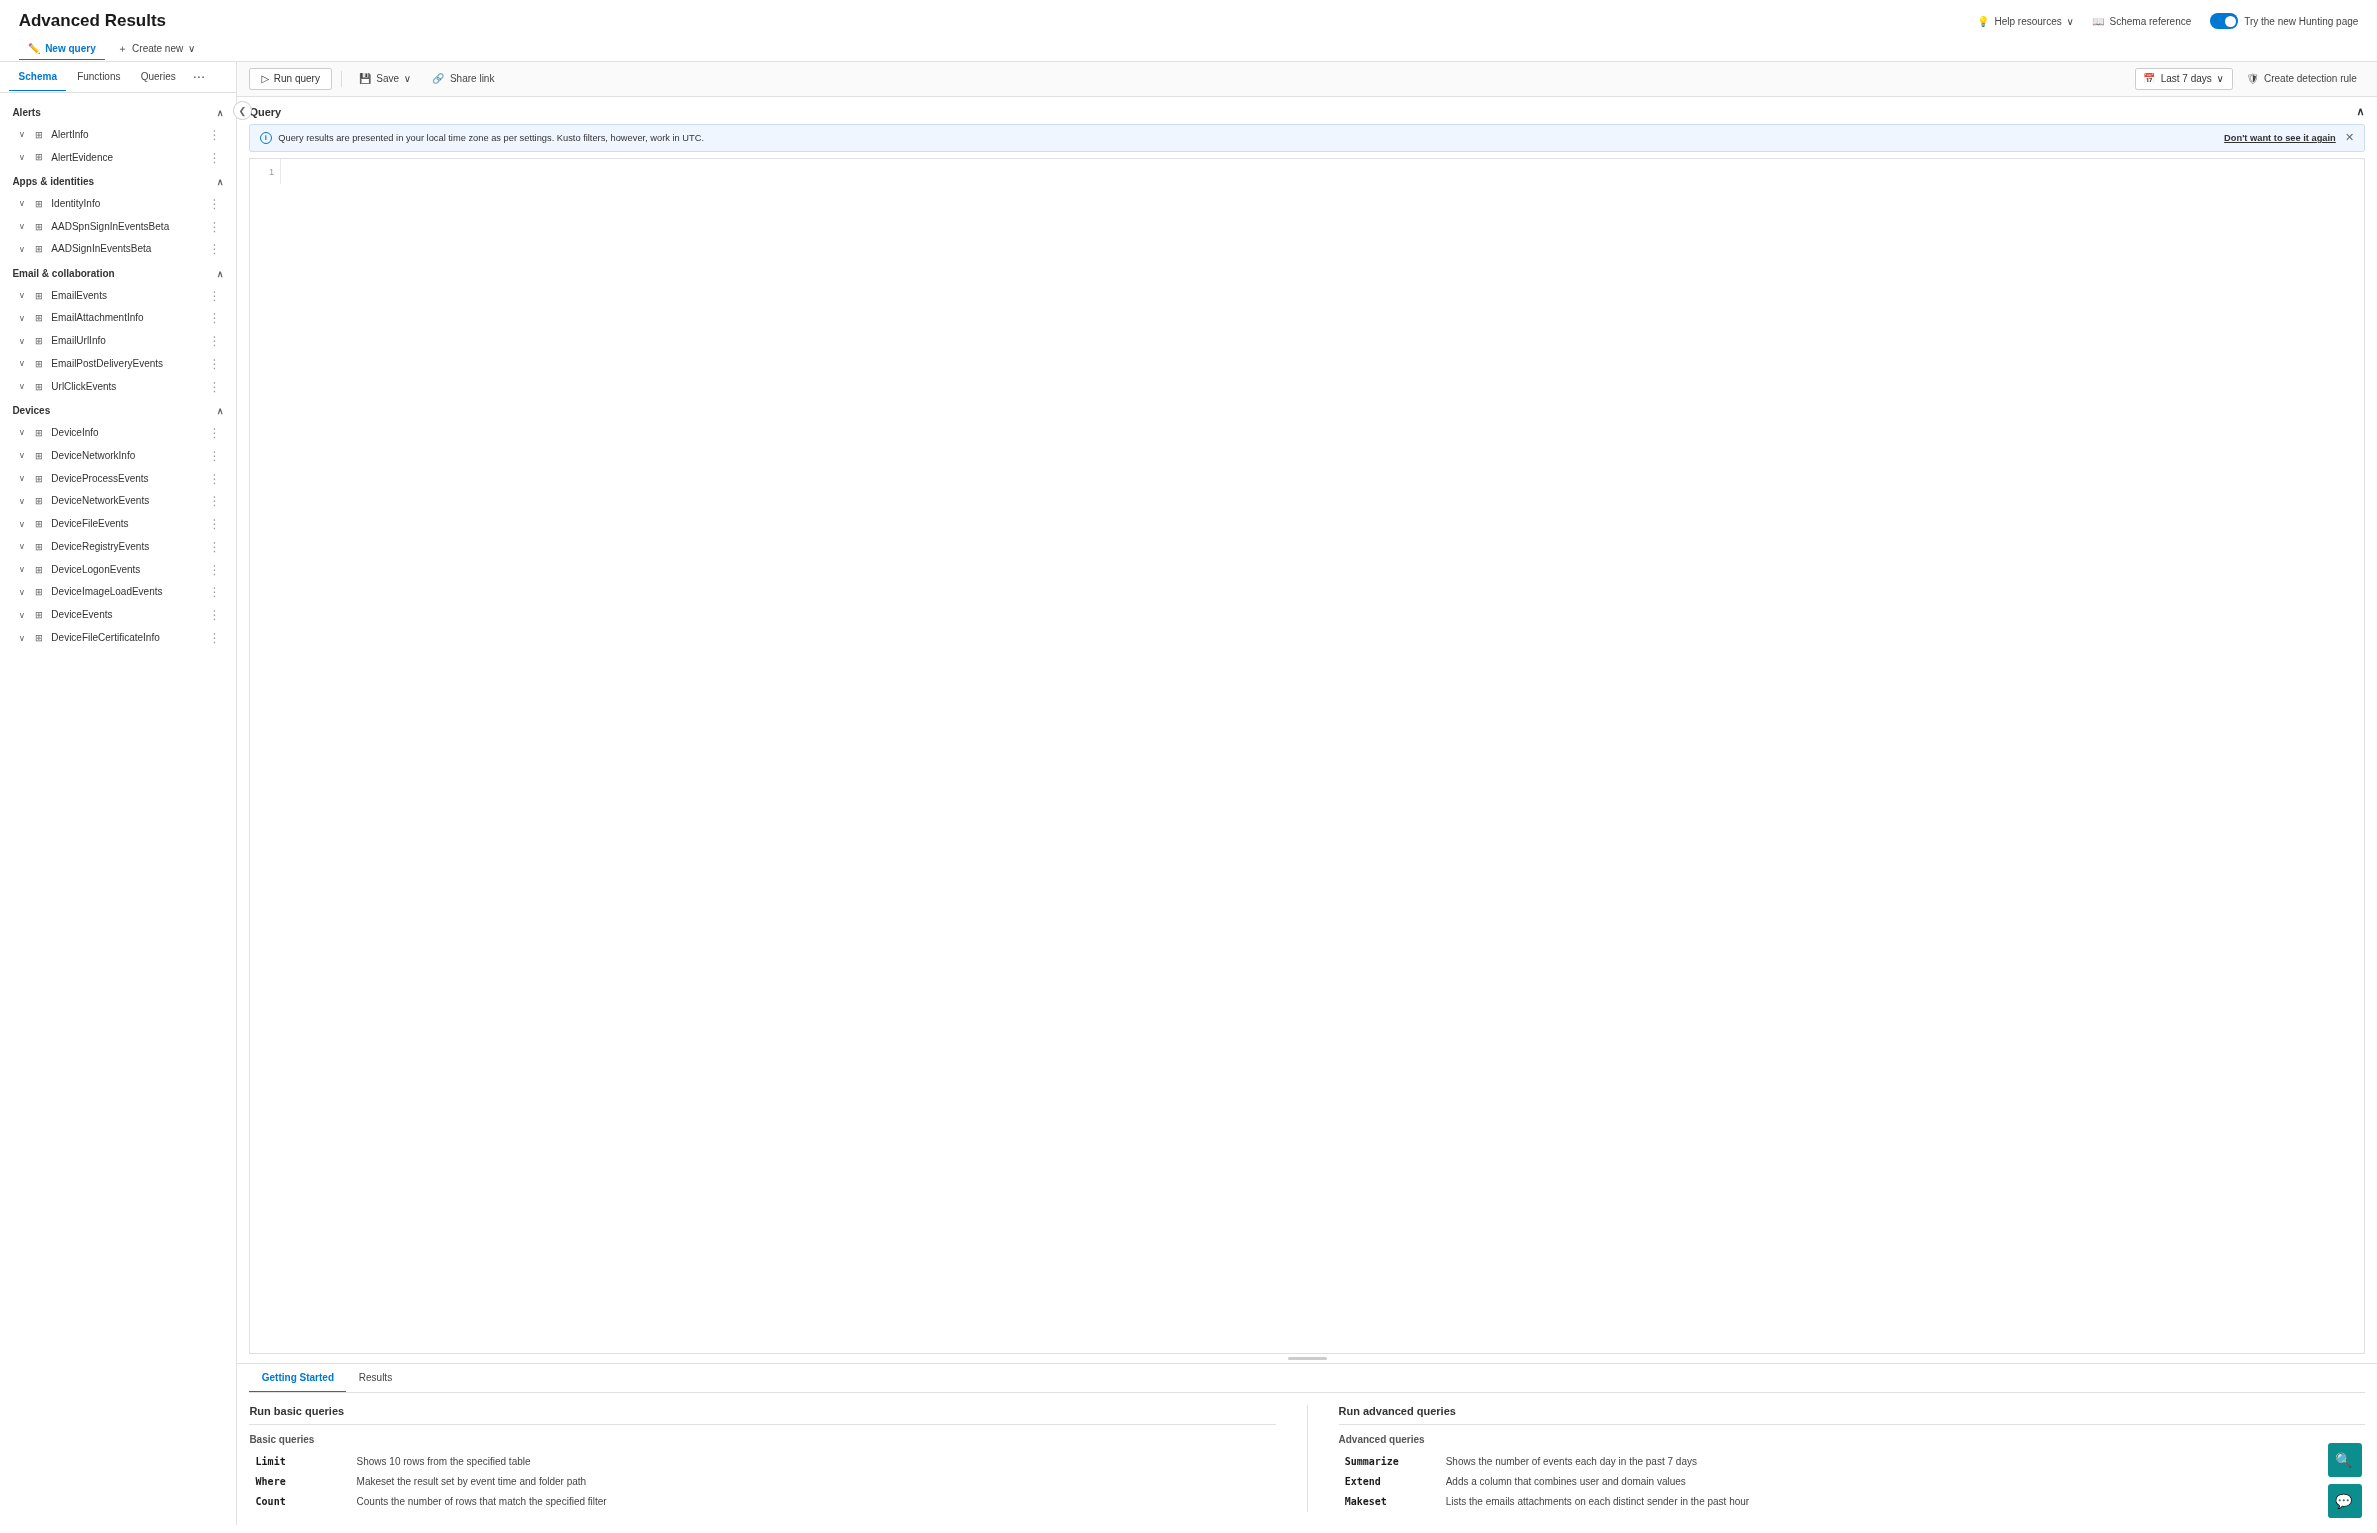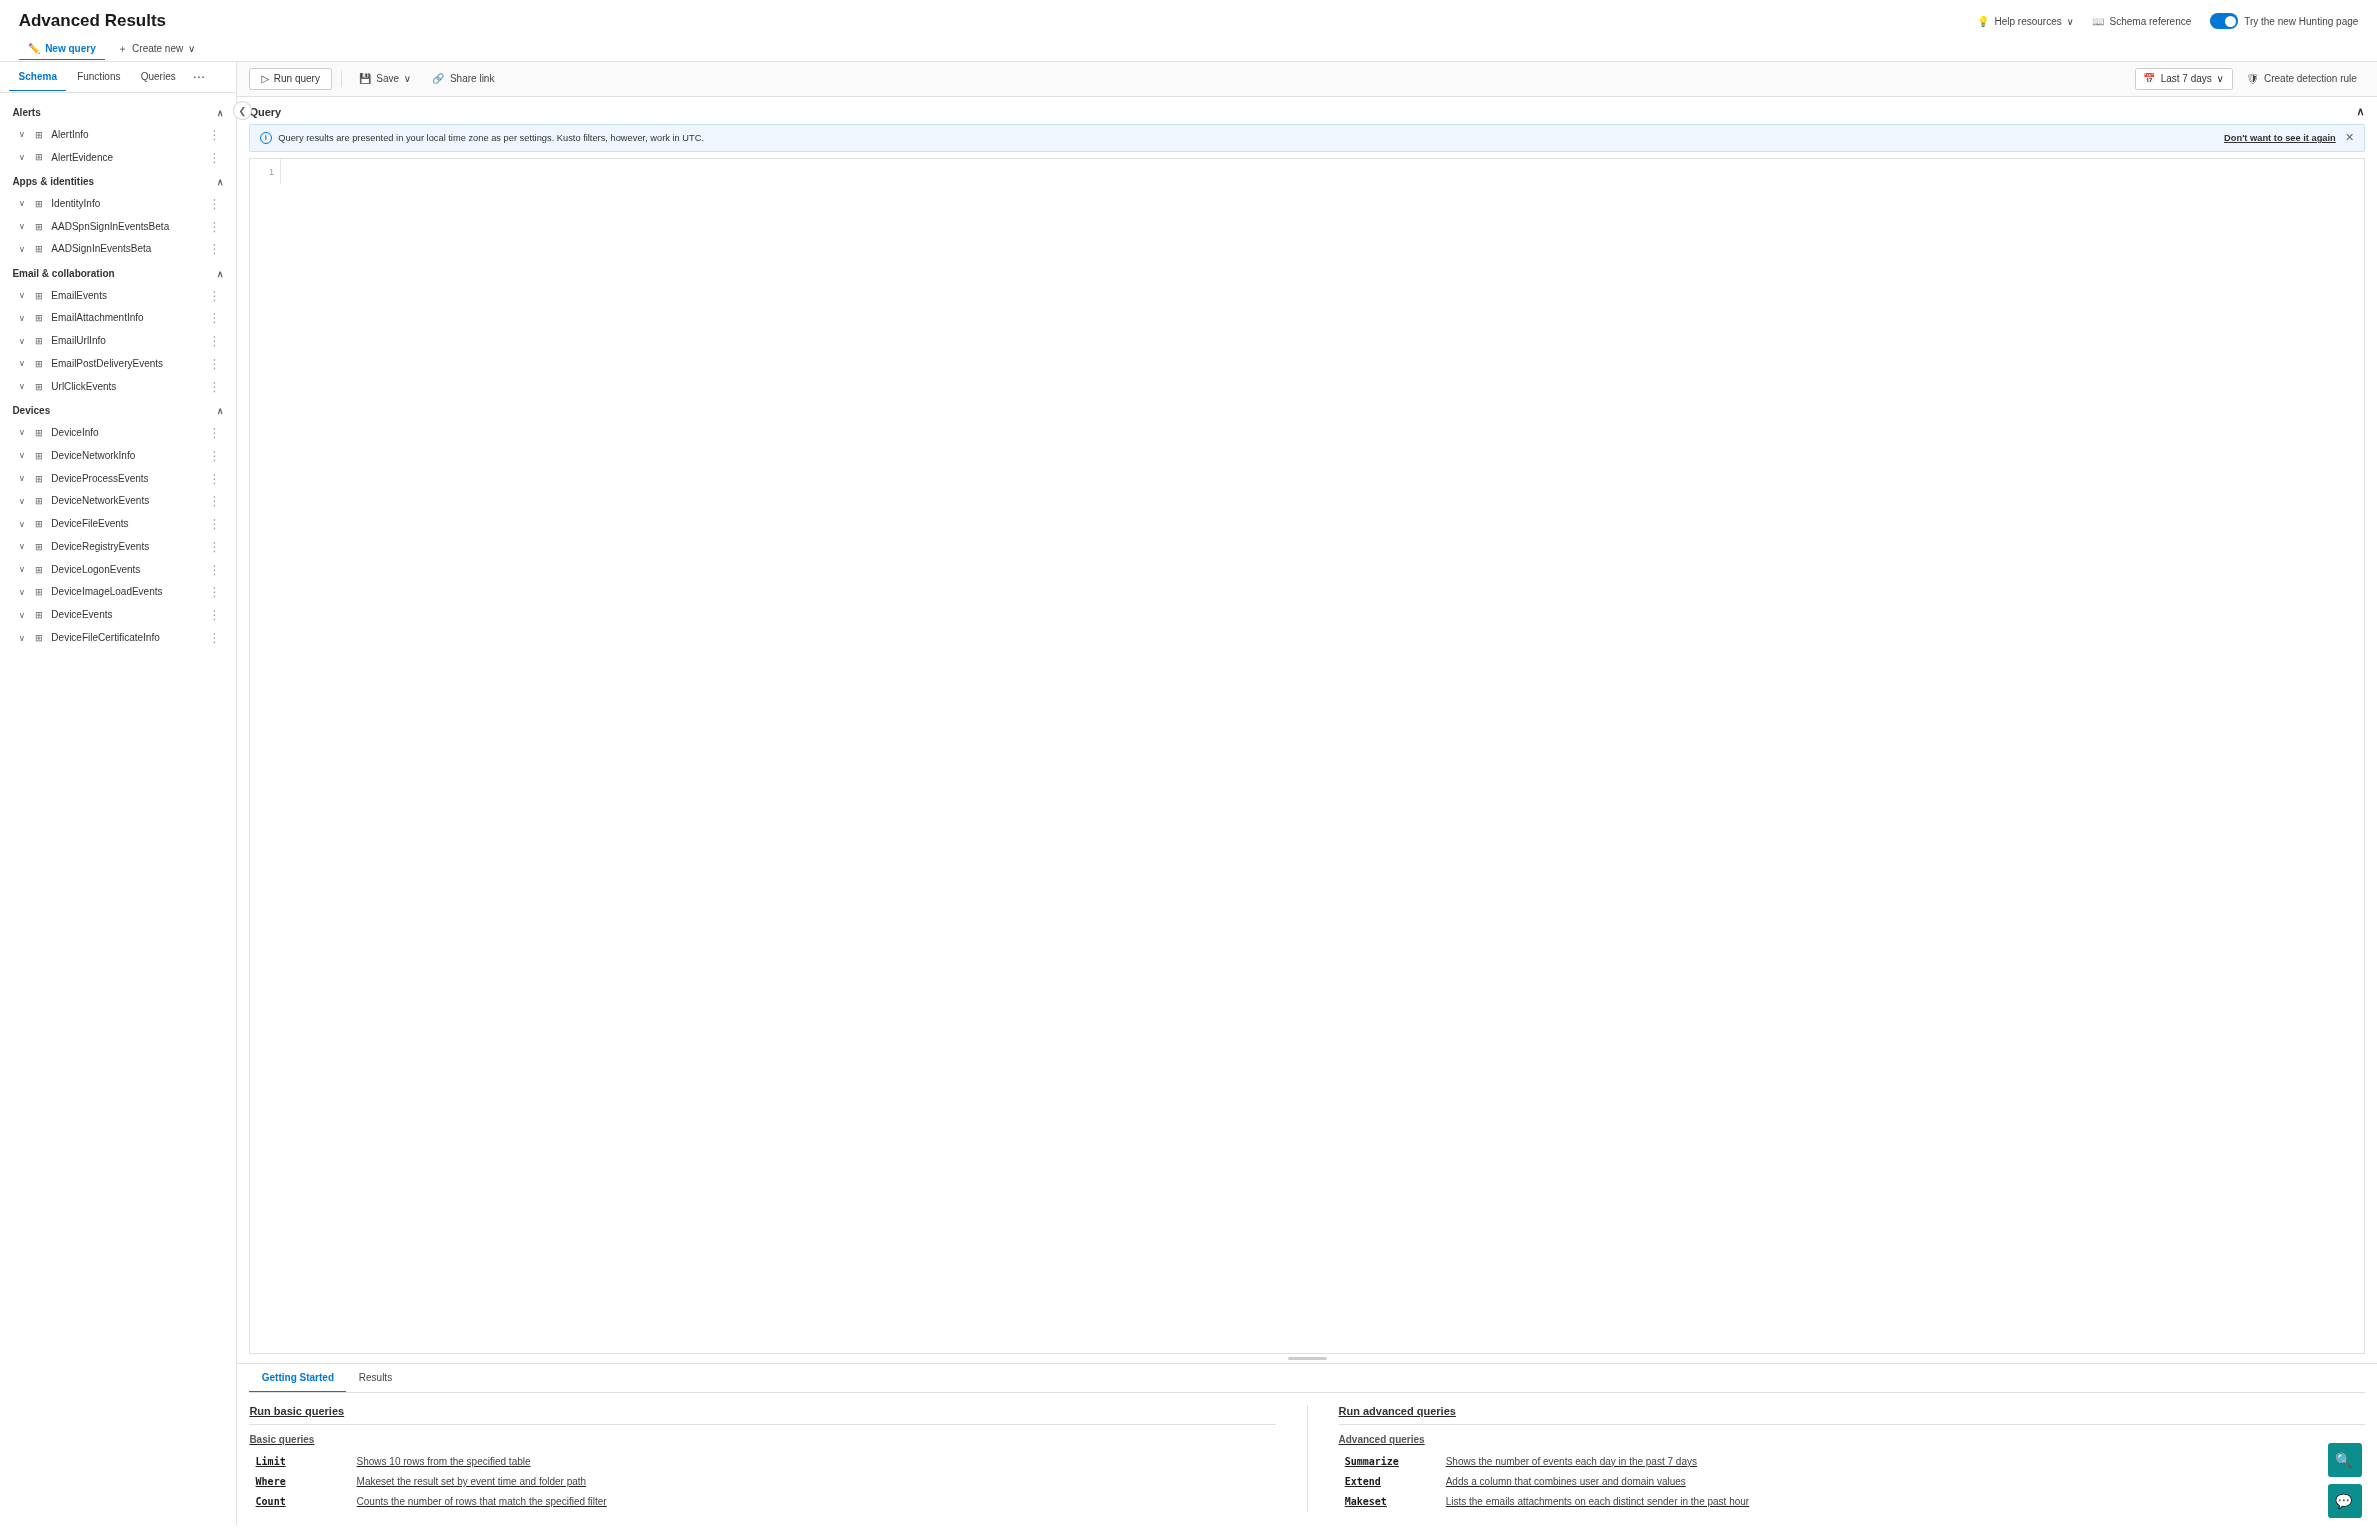--- a/index.html
+++ b/index.html
@@ -402,21 +402,20 @@
       color: #0078d4;
       border-bottom: 1.6px solid #0078d4;
       font-weight: 700;
     }
 
     
     .getting-started-content {
       padding: 12.4px 0;
       display: flex;
       gap: 31px;
-      text-decoration: underline;
     }
     .gs-column {
       flex: 1;
       border-right: 0.8px solid #e0e0e0;
       padding-right: 31px;
     }
     .gs-column:last-child {
       border-right: none;
       padding-right: 0;
     }

